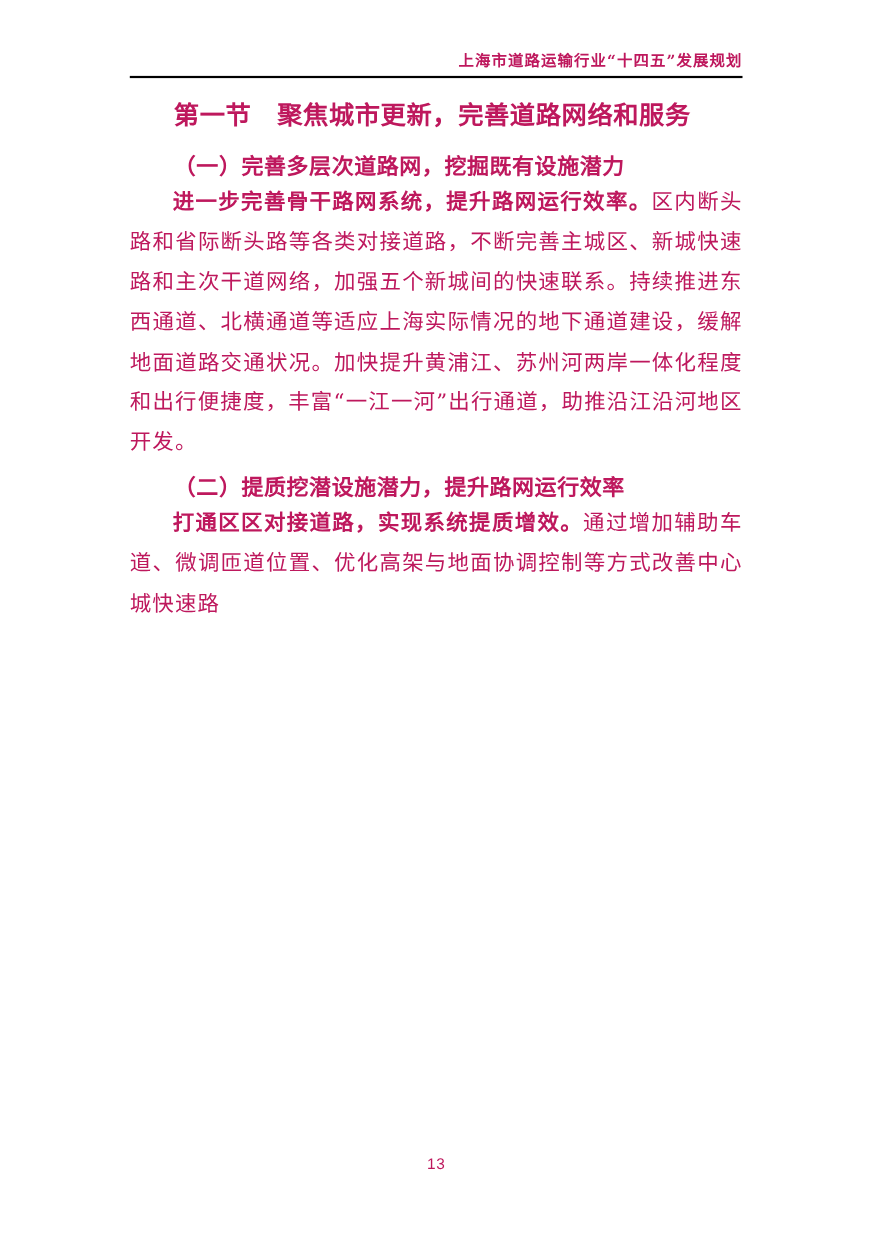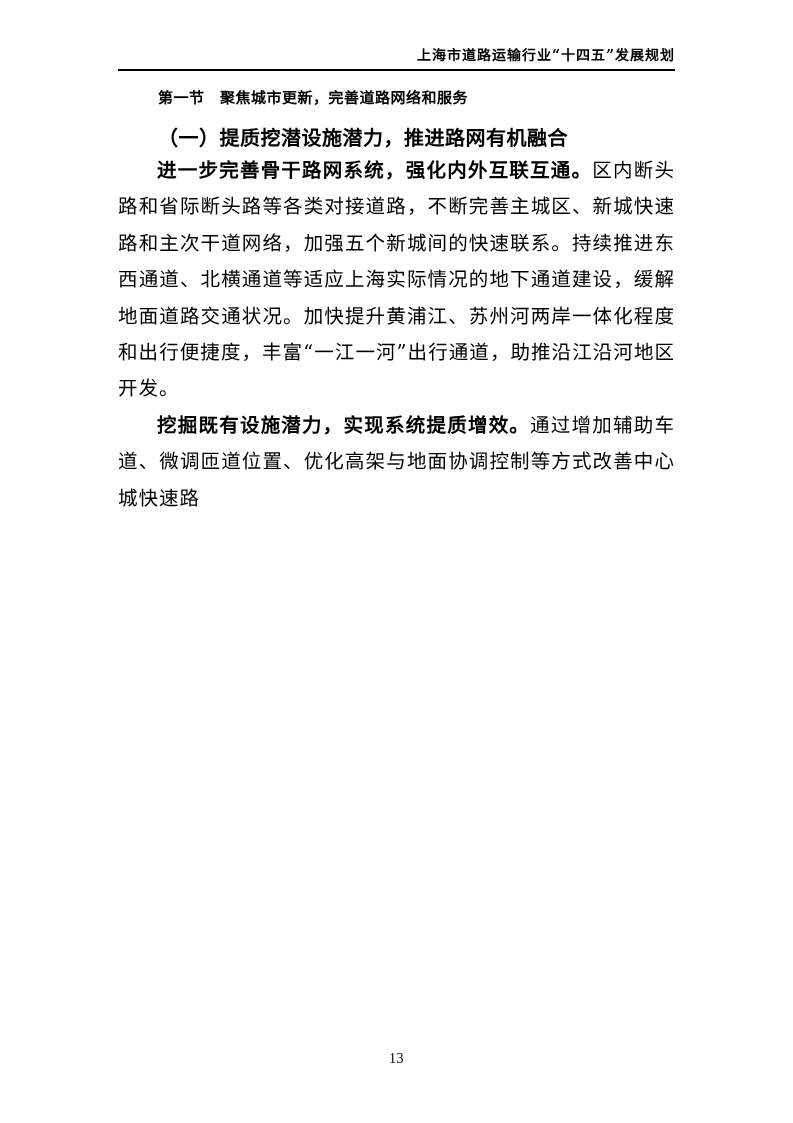--- a/index.html
+++ b/index.html
@@ -6,21 +6,21 @@
     margin: 0;
     padding: 0;
     background: #e8e8e8;
   }
   .page {
     position: relative;
     width: 793px;
     height: 1123px;
     margin: 0 auto;
     background: #ffffff;
-    color: #000000;
+    color: #be185d;
     font-family: "DejaVu Serif", serif;
     overflow: hidden;
     box-sizing: border-box;
   }
   .running-head-wrap {
     margin: 0 118px;
     padding-top: 44px;
   }
   .running-head {
     text-align: right;
@@ -38,21 +38,21 @@
     margin: 21px 0 0 0;
     text-align: center;
     font-size: 23px;
     font-weight: bold;
     letter-spacing: 1px;
     font-family: "DejaVu Sans", sans-serif;
   }
   .section-title {
     margin: 15px 0 0 0;
     padding-left: 40px;
-    font-size: 15px;
+    font-size: 23px;
     font-weight: bold;
     letter-spacing: 0.5px;
     font-family: "DejaVu Sans", sans-serif;
   }
   .subheading {
     margin: 15px 0 2px 0;
     font-size: 20px;
     font-weight: bold;
     text-indent: 2em;
     letter-spacing: 0.5px;
@@ -76,46 +76,47 @@
   }
   .page-footer {
     position: absolute;
     left: 0;
     right: 0;
     bottom: 56px;
     text-align: center;
   }
   .page-number {
     font-size: 14px;
-    font-family: Liberation Serif, serif;
+    font-family: Liberation Sans, sans-serif;
     letter-spacing: 0.5px;
   }
 </style>
 </head>
 <body>
 
 <div class="page">
 
   <div class="running-head-wrap">
     <div class="running-head">上海市道路运输行业“十四五”发展规划</div>
   </div>
 
   <div class="content">
 
 
     <h2 class="section-title">第一节　聚焦城市更新，完善道路网络和服务</h2>
 
-    <h3 class="subheading">（一）提质挖潜设施潜力，推进路网有机融合</h3>
+    <h3 class="subheading">（一）完善多层次道路网，挖掘既有设施潜力</h3>
 
-    <p class="body-par"><span class="lead">进一步完善骨干路网系统，强化内外互联互通。</span><span>区内断头路和省际断头路等各类对接道路，不断完善主城区、新城快速路和主次干道网络，加强五个新城间的快速联系。持续推进东西通道、北横通道等适应上海实际情况的地下通道建设，缓解地面道路交通状况。加快提升黄浦江、苏州河两岸一体化程度和出行便捷度，丰富“一江一河”出行通道，助推沿江沿河地区开发。</span></p>
+    <p class="body-par"><span class="lead">进一步完善骨干路网系统，提升路网运行效率。</span><span>区内断头路和省际断头路等各类对接道路，不断完善主城区、新城快速路和主次干道网络，加强五个新城间的快速联系。持续推进东西通道、北横通道等适应上海实际情况的地下通道建设，缓解地面道路交通状况。加快提升黄浦江、苏州河两岸一体化程度和出行便捷度，丰富“一江一河”出行通道，助推沿江沿河地区开发。</span></p>
 
 
 
+    <h3 class="subheading second">（二）提质挖潜设施潜力，提升路网运行效率</h3>
 
-    <p class="body-par"><span class="lead">挖掘既有设施潜力，实现系统提质增效。</span><span>通过增加辅助车道、微调匝道位置、优化高架与地面协调控制等方式改善中心城快速路</span></p>
+    <p class="body-par"><span class="lead">打通区区对接道路，实现系统提质增效。</span><span>通过增加辅助车道、微调匝道位置、优化高架与地面协调控制等方式改善中心城快速路</span></p>
 
   </div>
 
   <div class="page-footer">
     <span class="page-number">13</span>
   </div>
 
 </div>
 
 </body></html>

